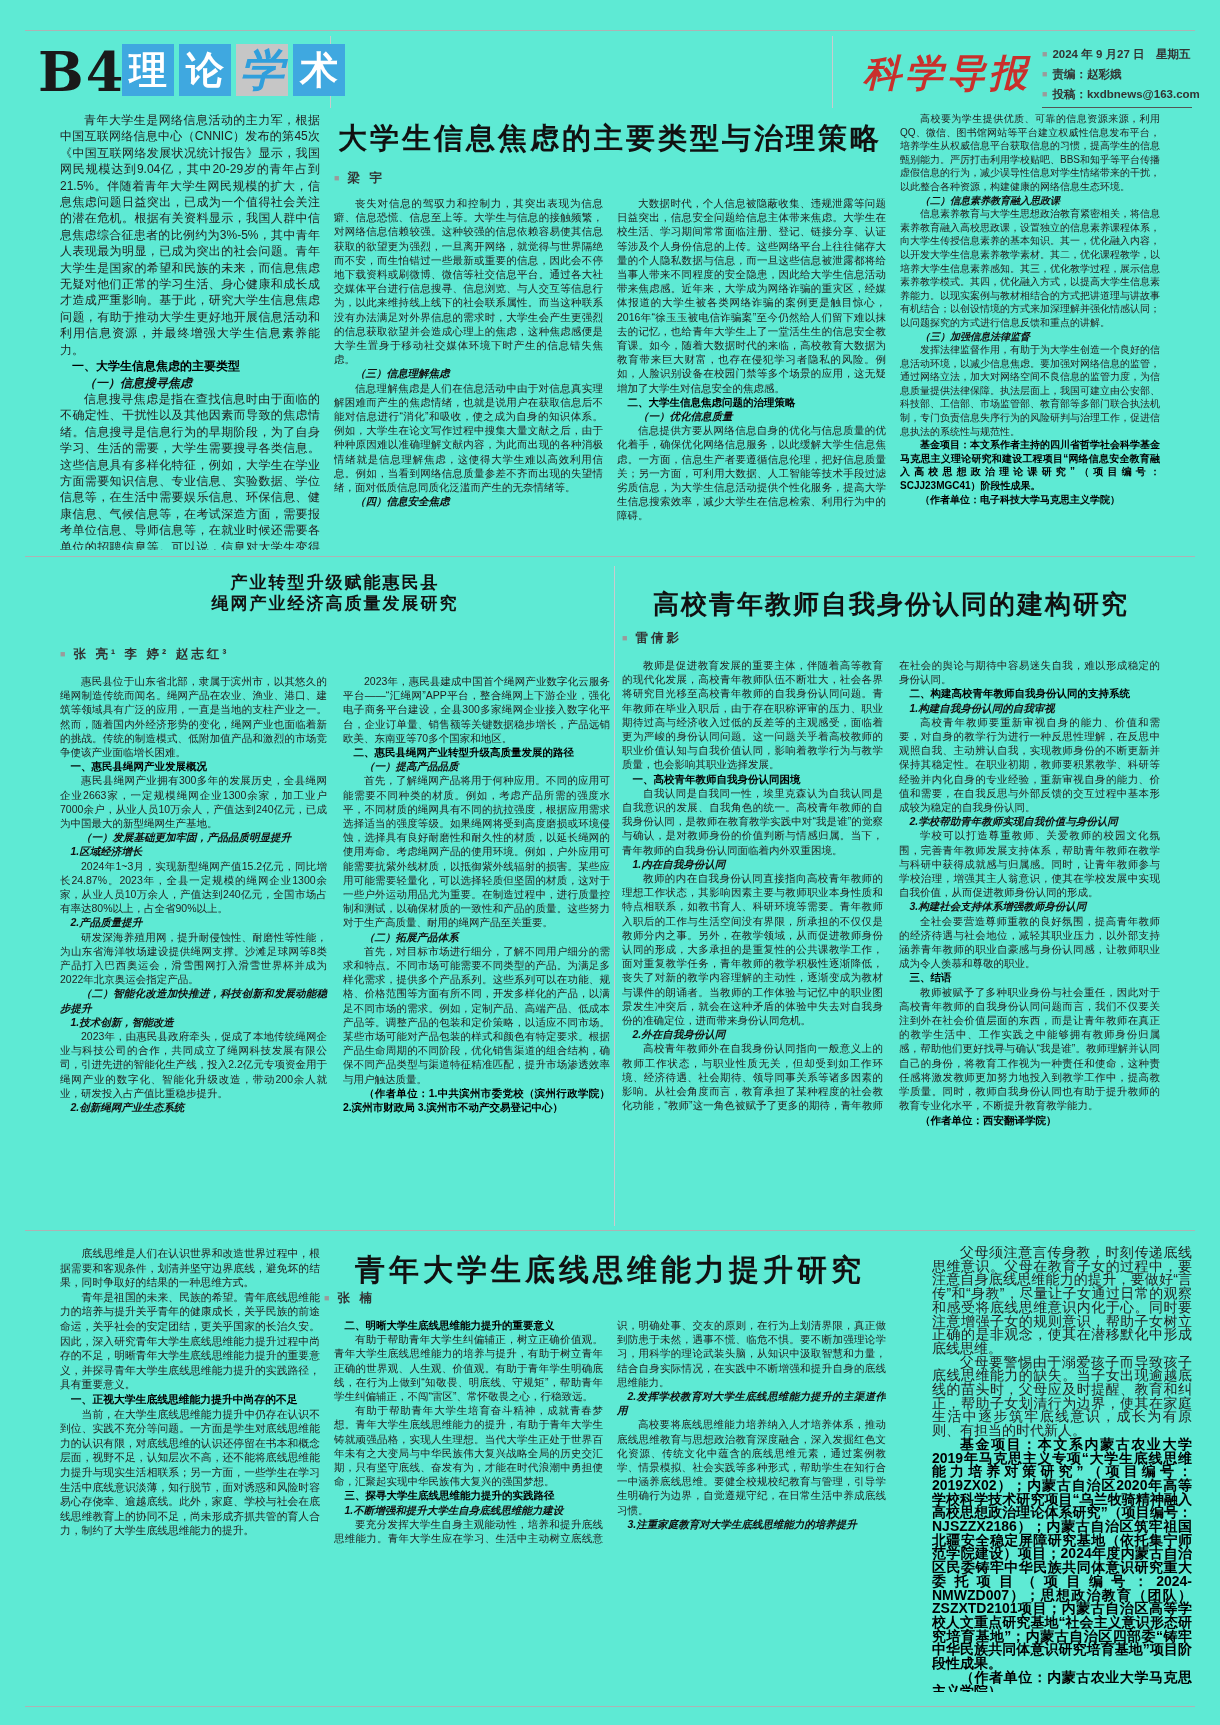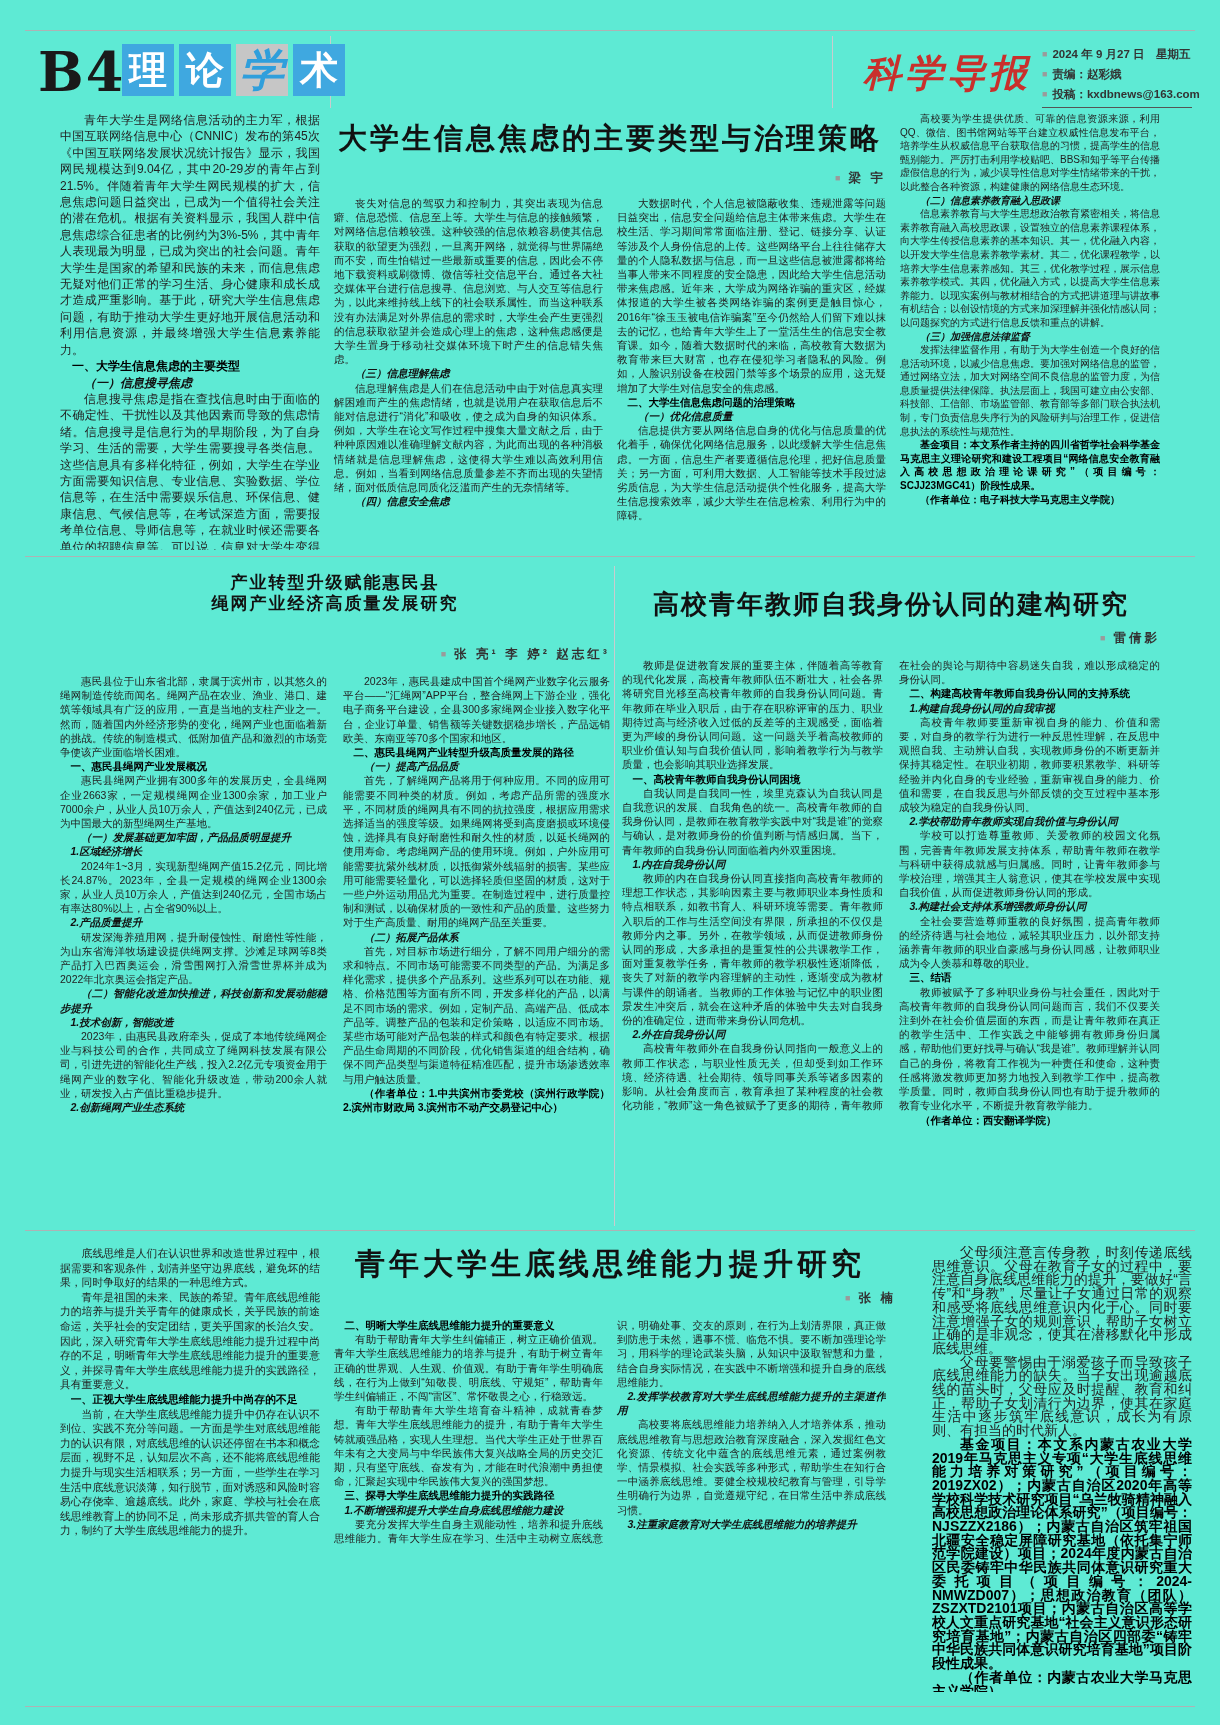--- a/index.html
+++ b/index.html
@@ -19,21 +19,21 @@
   .masthead{position:absolute;left:862px;top:48px;width:170px;text-align:center;
             font-family:"DejaVu Serif",serif;font-style:italic;font-weight:bold;
             font-size:38px;color:#c9302c;letter-spacing:4px;white-space:nowrap;}
   .pubinfo{position:absolute;left:1042px;top:44px;width:150px;font-size:11.5px;
            color:#333;line-height:20px;font-weight:bold;white-space:nowrap;}
   .pubinfo .row{display:block;}
   .sq::before{content:"■";color:#9a9a9a;font-size:9px;margin-right:5px;vertical-align:1px;}
   .pubinfo-rule{position:absolute;left:1042px;top:107px;width:150px;height:1px;background:#555;}
   
   .headline{text-align:center;font-weight:bold;color:#111;line-height:1.25;}
-  .byline{text-align:right;font-size:12.5px;font-weight:bold;color:#333;
+  .byline{text-align:left;font-size:12.5px;font-weight:bold;color:#333;
           letter-spacing:3px;margin:0;}
   .colbox{overflow:hidden;text-align:justify;}
   .colbox p{margin:0;padding:0;}
   .t-p,.t-lead{text-indent:2em;}
   .t-h{font-weight:bold;color:#000;text-indent:1em;}
   .t-sub{font-weight:bold;font-style:italic;text-indent:2em;color:#111;}
   .t-num{font-weight:bold;font-style:italic;text-indent:1em;color:#111;}
   .t-fund{font-weight:bold;text-indent:2em;color:#000;}
   .t-unit{font-weight:bold;text-indent:2em;color:#000;}
   
@@ -52,21 +52,21 @@
   .a2 .byline{position:absolute;left:0;top:80px;width:550px;}
   .a2 .body{position:absolute;left:0;top:108px;width:550px;height:550px;
             column-count:2;column-gap:16px;font-size:10.5px;line-height:14.2px;}
   .a3{position:absolute;left:622px;top:566px;width:538px;height:660px;}
   .a3 .headline{position:absolute;left:0;top:22px;width:538px;font-size:26px;letter-spacing:2px;}
   .a3 .byline{position:absolute;left:0;top:64px;width:538px;}
   .a3 .body{position:absolute;left:0;top:92px;width:538px;height:566px;
             column-count:2;column-gap:16px;font-size:10.5px;line-height:14.2px;}
   
   .a4{position:absolute;left:60px;top:1240px;width:1100px;height:452px;}
-  .a4 .headline{position:absolute;left:264px;top:5px;width:572px;font-size:30px;letter-spacing:4px;}
+  .a4 .headline{position:absolute;left:264px;top:11px;width:572px;font-size:30px;letter-spacing:4px;}
   .a4 .byline{position:absolute;left:264px;top:50px;width:572px;}
   .a4-left{position:absolute;left:0;top:6px;width:260px;height:446px;
            font-size:10.8px;line-height:14.6px;}
   .a4-center{position:absolute;left:274px;top:78px;width:552px;height:374px;
              column-count:2;column-gap:14px;font-size:10.5px;line-height:14.2px;}
   .a4-right{position:absolute;left:832px;top:6px;width:260px;height:446px;
             font-size:14px;line-height:13.7px;margin-left:40px;}
 </style>
 </head>
 <body>

